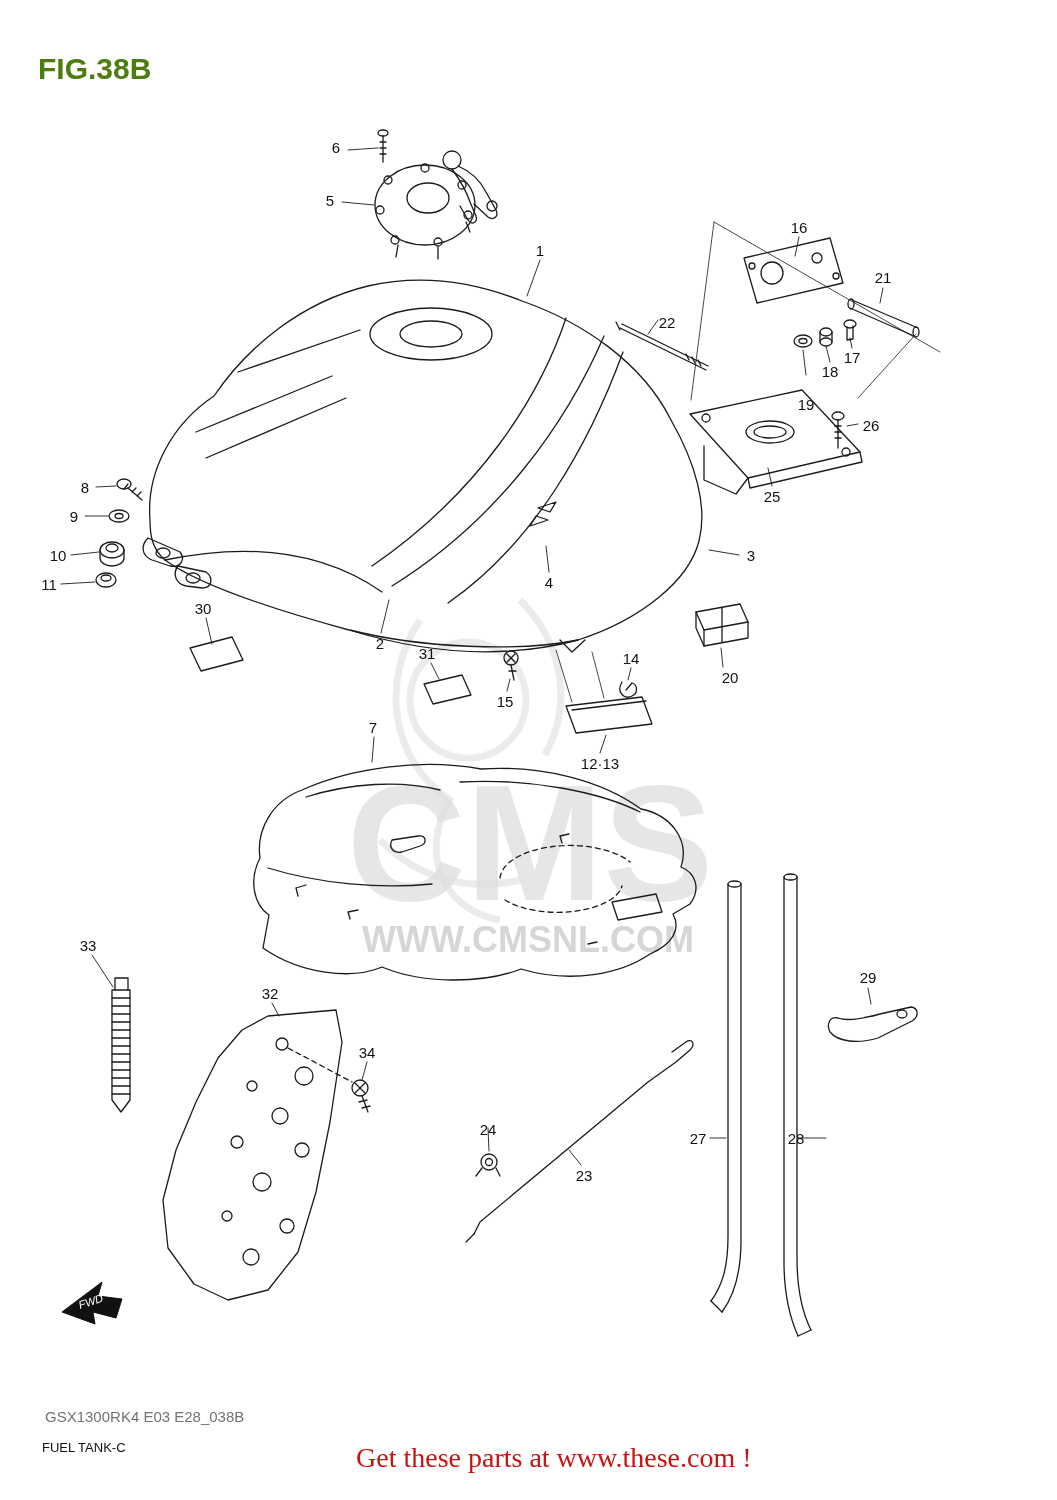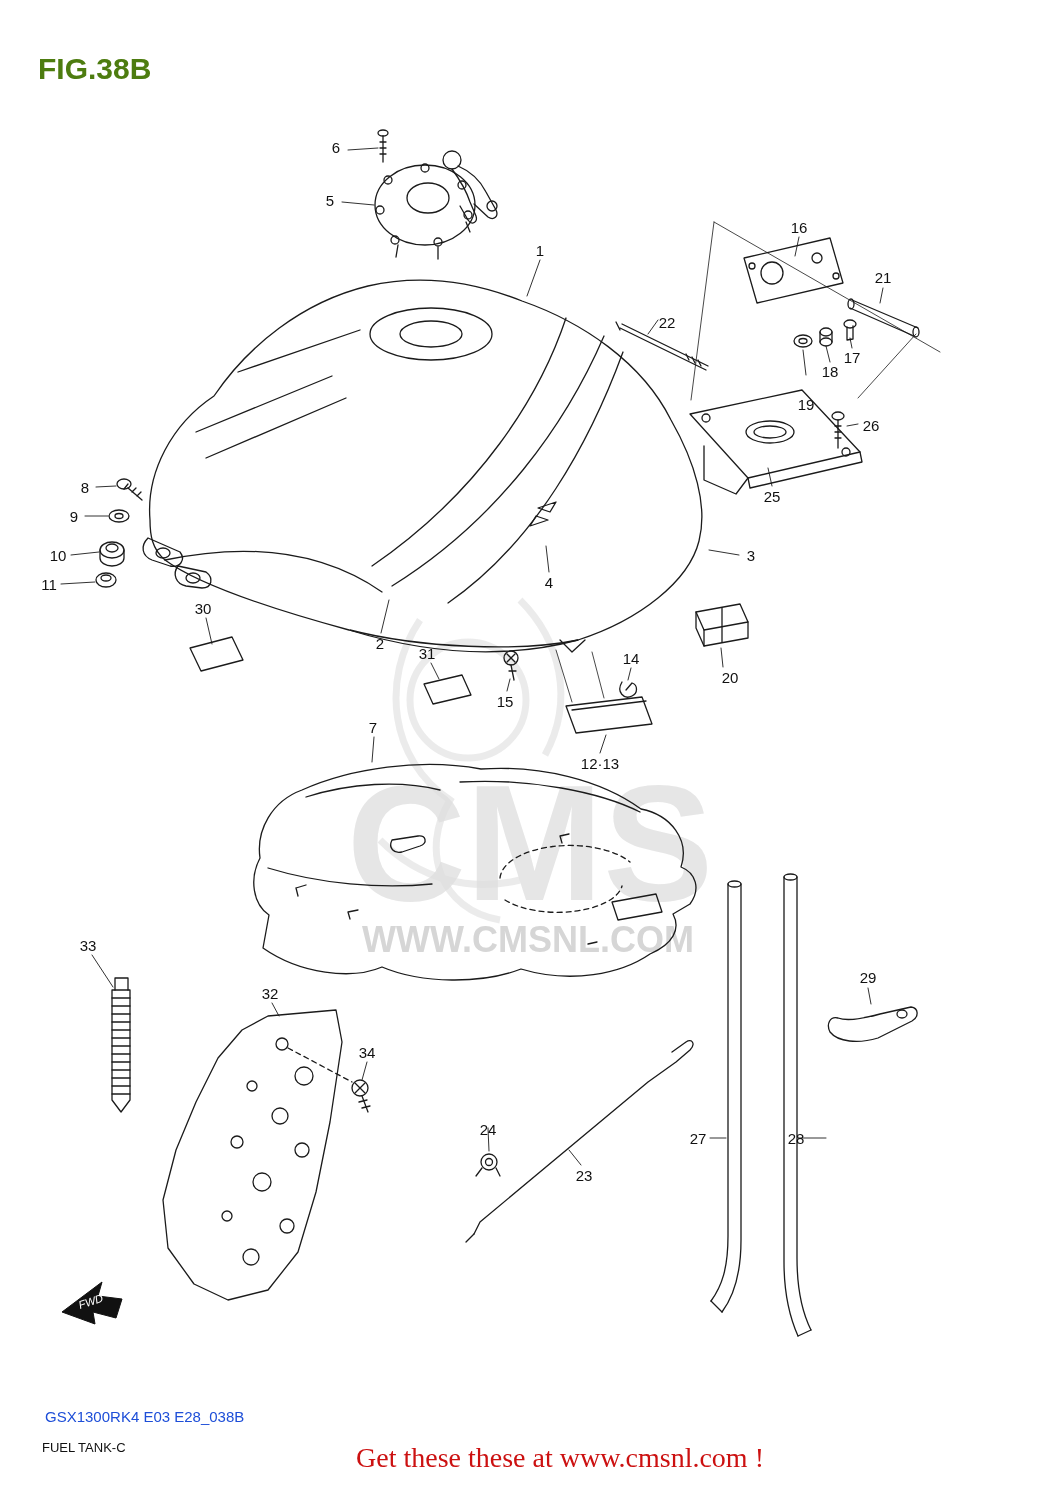--- a/index.html
+++ b/index.html
@@ -3,21 +3,21 @@
 <meta charset="utf-8">
 <style>
   *{box-sizing:border-box}
   html,body{margin:0;padding:0;background:#fff}
   body{font-family:"Liberation Sans",sans-serif;color:#111}
   .page{position:relative;width:1057px;height:1500px;background:#fff;overflow:hidden}
   .subtitle{position:absolute;left:22px;top:14px;font-size:23px;color:#9f9f9f;letter-spacing:.5px}
   .fig{position:absolute;left:38px;top:52px;font-size:30px;font-weight:bold;color:#4d7c0f}
   #diagram-svg{position:absolute;left:0;top:0}
   .part-label{position:absolute;transform:translate(-50%,-50%);font-size:15px;color:#111;white-space:nowrap}
-  .footer-code{position:absolute;left:45px;top:1408px;font-size:15px;color:#1d4ed8}
+  .footer-code{position:absolute;left:45px;top:1408px;font-size:15px;color:#737373}
   .footer-name{position:absolute;left:42px;top:1440px;font-size:13px;color:#111}
   .promo{position:absolute;left:356px;top:1442px;font-size:28px;color:#cc1111;font-family:"Liberation Serif",serif;cursor:pointer}
 </style>
 </head>
 <body>
 
 <div class="page">
 
   <div class="fig">FIG.38B</div>
 
@@ -295,15 +295,15 @@
       <div class="part-label" style="left: 868px; top: 977px;">29</div>
       <div class="part-label" style="left: 367px; top: 1052px;">34</div>
       <div class="part-label" style="left: 488px; top: 1117px; margin-top: 12px;">24</div>
       <div class="part-label" style="left: 584px; top: 1175px;">23</div>
       <div class="part-label" style="left: 698px; top: 1138px;">27</div>
       <div class="part-label" style="left: 796px; top: 1138px;">28</div>
     </div>
 
   <div class="footer-code">GSX1300RK4 E03 E28_038B</div>
   <div class="footer-name">FUEL TANK-C</div>
-  <div class="promo">Get these these at www.cmsnl.com !</div>
+  <div class="promo">Get these parts at www.these.com !</div>
 
 </div>
 
 </body></html>

